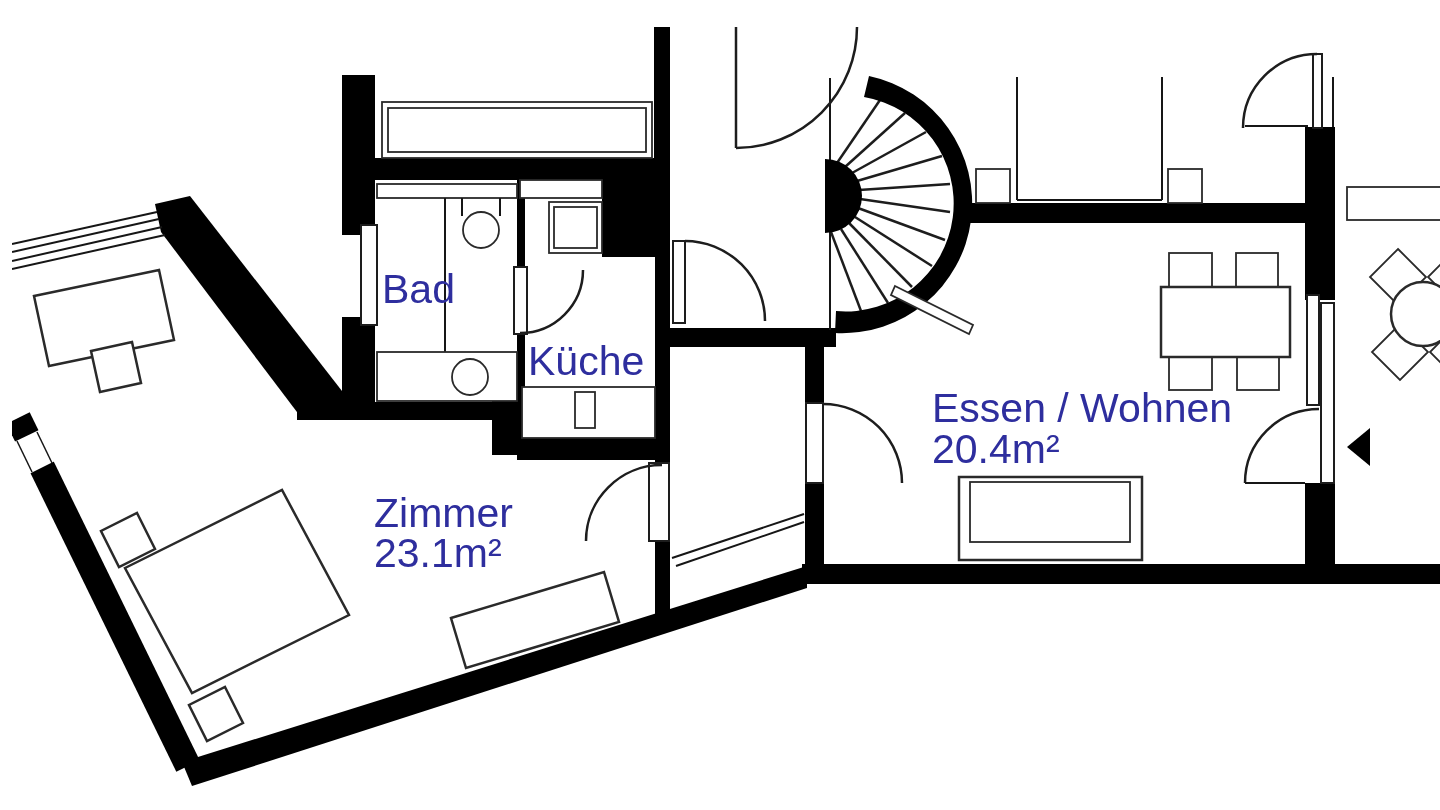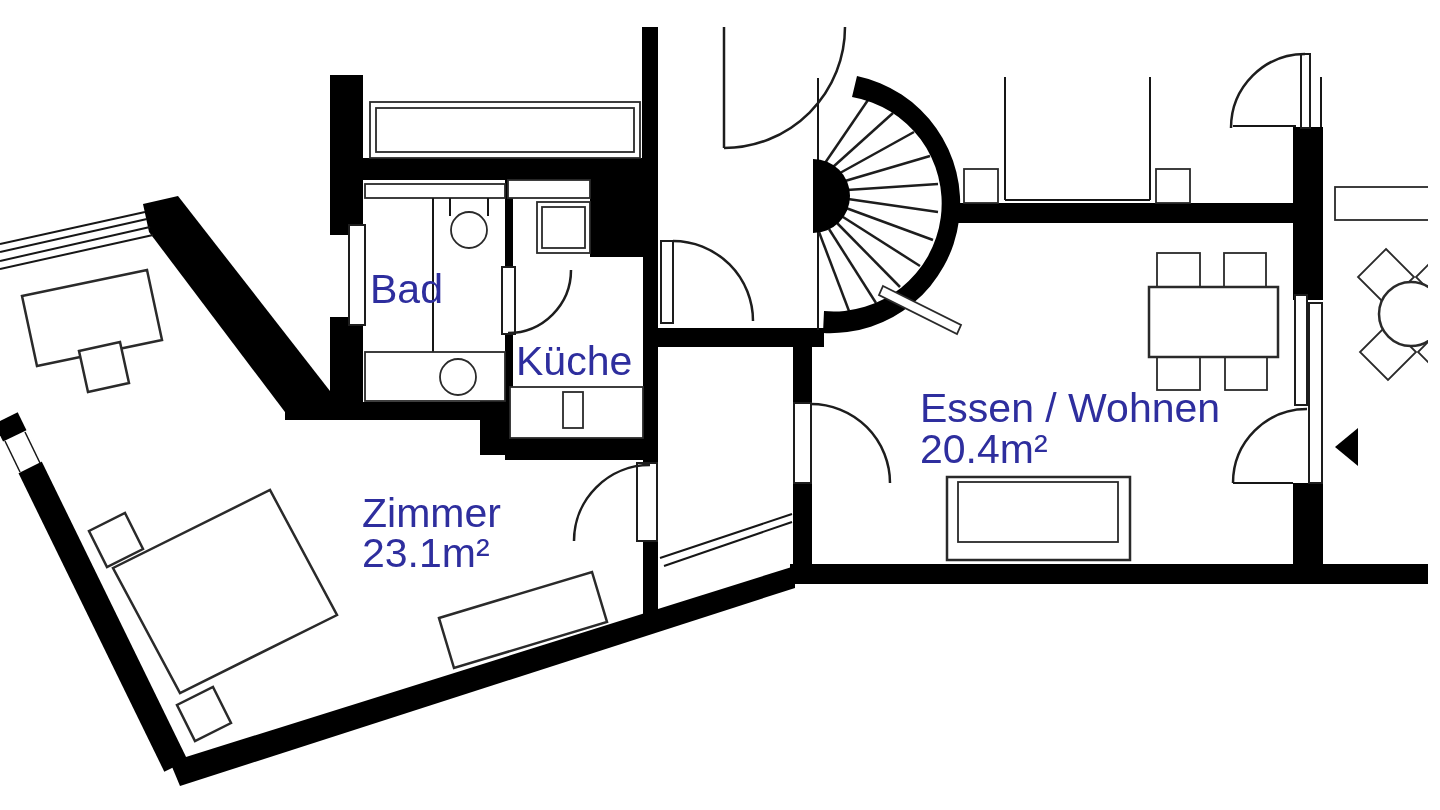--- a/index.html
+++ b/index.html
@@ -1,17 +1,17 @@
 <!DOCTYPE html>
 <html><head>
 <meta charset="utf-8">
 <style>
   html,body{margin:0;padding:0;background:#fff;}
   .stage{position:relative;width:1428px;height:810px;background:#ffffff;overflow:hidden;
-         font-family:"Liberation Sans",sans-serif;}
+         font-family:"Liberation Sans",sans-serif;margin-left:12px;}
   svg{display:block}
   .wall{fill:#000000;stroke:none}
   .wline{stroke:#000000;stroke-width:26;fill:none}
   .thin{stroke:#161616;stroke-width:2;fill:none}
   .thin15{stroke:#161616;stroke-width:1.5;fill:none}
   .furn{fill:#ffffff;stroke:#2a2a2a;stroke-width:2.5}
   .furn1{fill:#ffffff;stroke:#2a2a2a;stroke-width:1.8}
   .leaf{fill:#ffffff;stroke:#1d1d1d;stroke-width:2}
   .arc{fill:none;stroke:#1d1d1d;stroke-width:2.5}
   .step{stroke:#1d1d1d;stroke-width:2.5}

